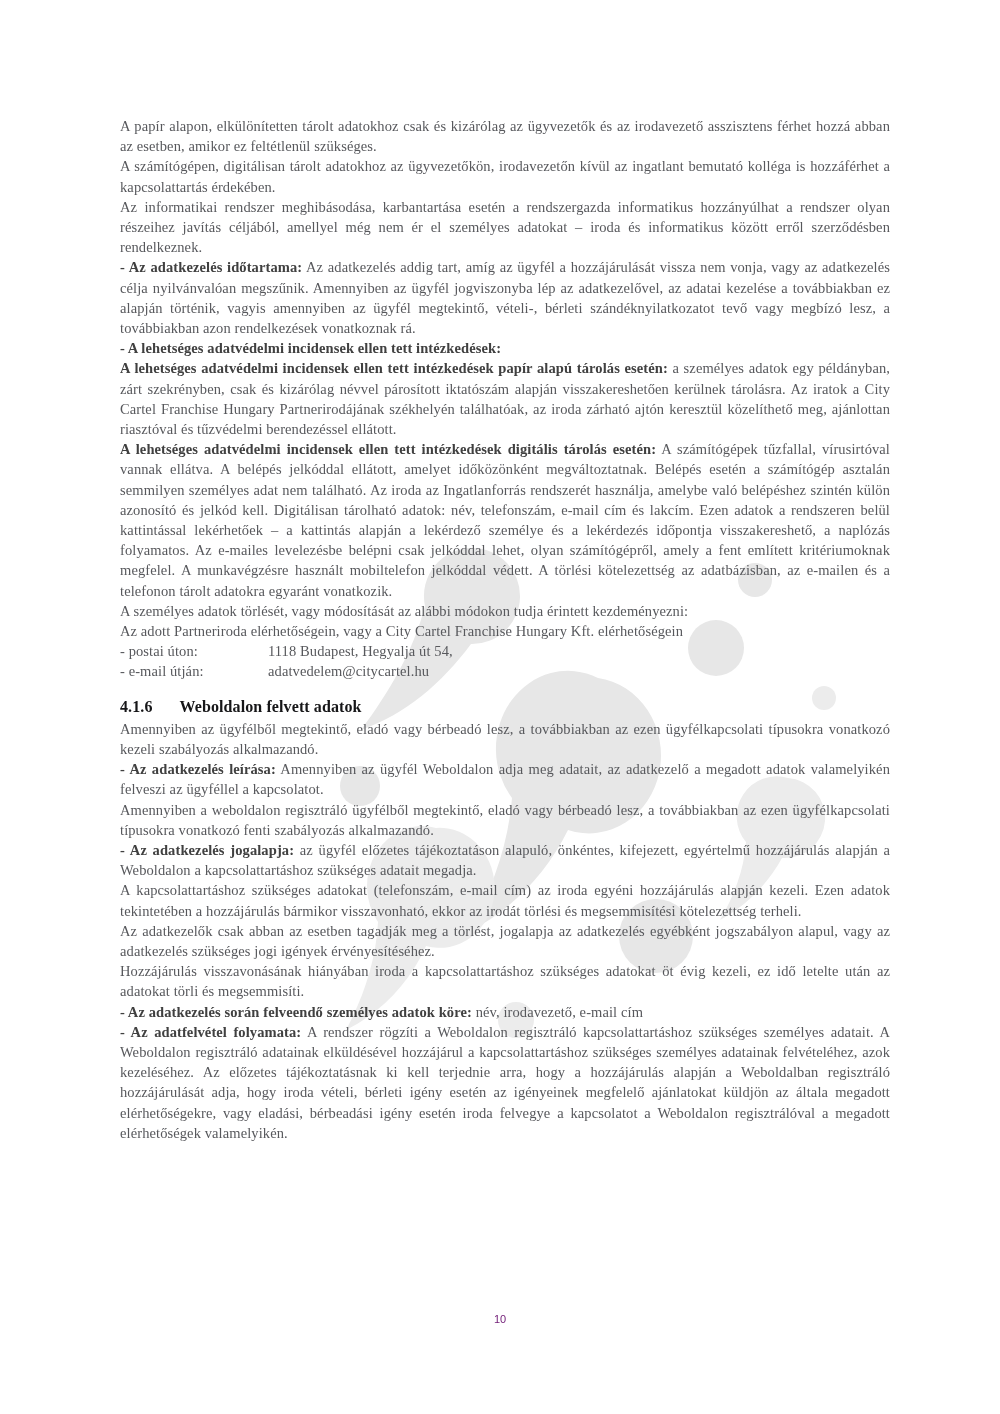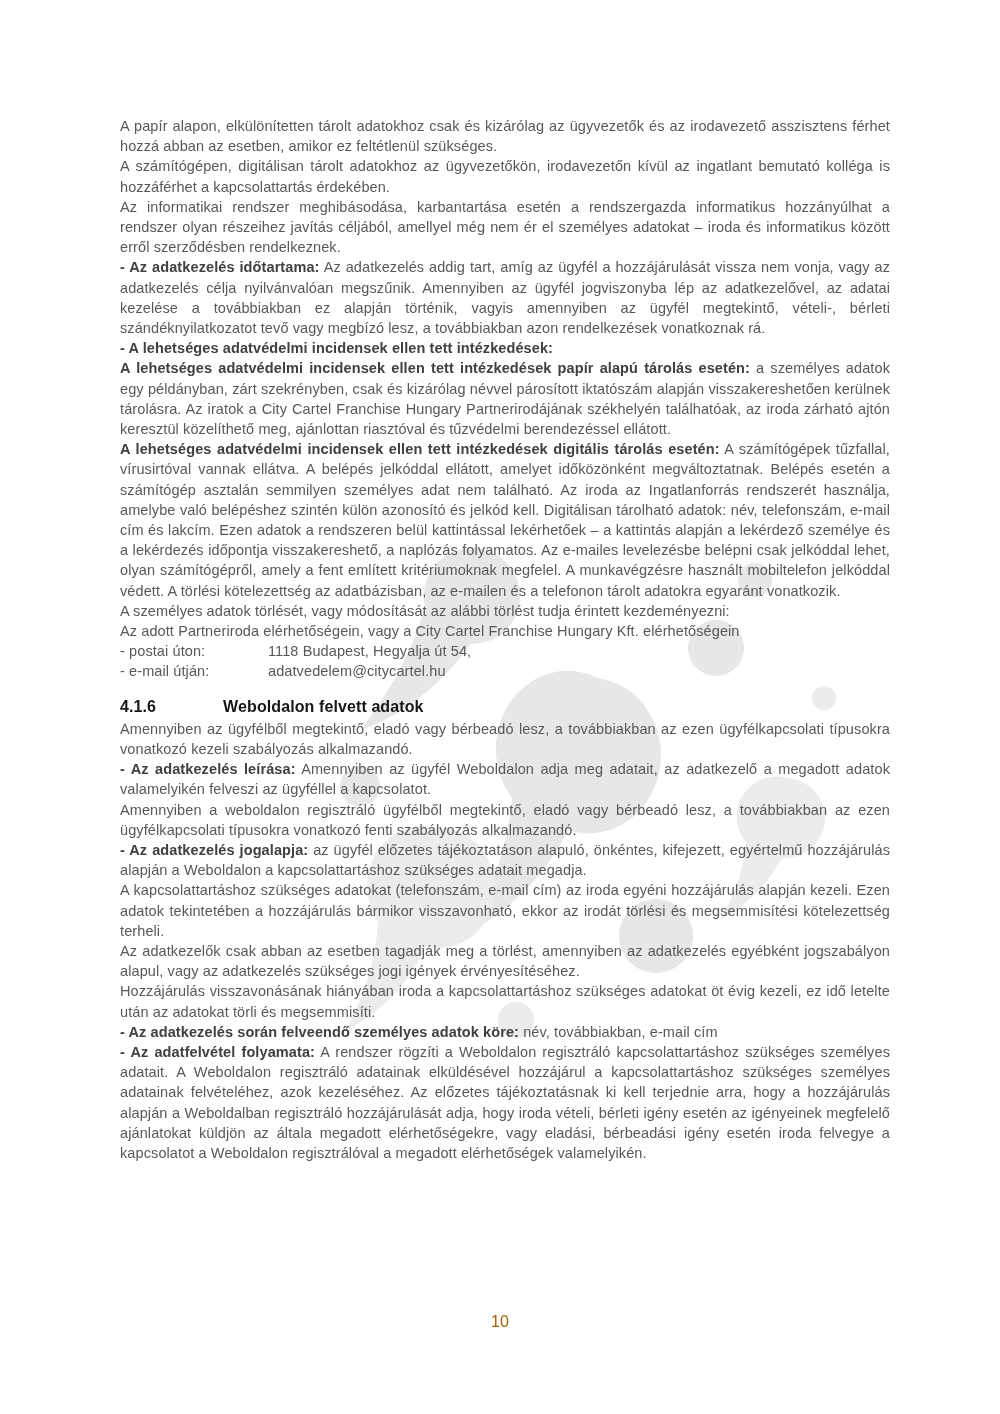--- a/index.html
+++ b/index.html
@@ -20,20 +20,21 @@
   }
   .doc{
     position:absolute;
     left:120px; top:116px;
     width:770px;
     z-index:1;
     color:#57585c;
     font-size:14.5px;
     line-height:20.2px;
     letter-spacing:.1px;
+    font-family:Liberation Serif, serif;
   }
   p.para{
     margin:0;
     text-align:justify;
   }
   p.para .bold{
     font-weight:700;
     color:#404040;
   }
   .contact-row{
@@ -44,31 +45,30 @@
   .contact-label{ width:148px; flex:0 0 148px; }
   .contact-value{ flex:1; }
   .section-heading{
     display:flex;
     align-items:baseline;
     margin:15px 0 2px 0;
     font-weight:700;
     color:#161618;
     font-size:16px;
     line-height:20px;
-    gap:40px;
   }
   .section-number{ margin-right:27px; }
   .page-footer{
     position:absolute;
     left:0; right:0;
     top:1313px;
     text-align:center;
     z-index:1;
-    color:#a16207;
-    font-size:16px;
+    color:#701a75;
+    font-size:11px;
   }
   .wm-shape{ fill:#e7e7e7; }
   .wm-shape.light{ fill:#ececec; }
 </style>
 </head>
 <body>
 
 <div class="page">
 
   <svg class="watermark" viewBox="0 0 575 555" xmlns="http://www.w3.org/2000/svg" aria-hidden="true">
@@ -86,21 +86,21 @@
 
   <main class="doc">
 
     <p class="para"><span class="bold"></span><span>A papír alapon, elkülönítetten tárolt adatokhoz csak és kizárólag az ügyvezetők és az irodavezető asszisztens férhet hozzá abban az esetben, amikor ez feltétlenül szükséges.</span></p>
     <p class="para"><span class="bold"></span><span>A számítógépen, digitálisan tárolt adatokhoz az ügyvezetőkön, irodavezetőn kívül az ingatlant bemutató kolléga is hozzáférhet a kapcsolattartás érdekében.</span></p>
     <p class="para"><span class="bold"></span><span>Az informatikai rendszer meghibásodása, karbantartása esetén a rendszergazda informatikus hozzányúlhat a rendszer olyan részeihez javítás céljából, amellyel még nem ér el személyes adatokat – iroda és informatikus között erről szerződésben rendelkeznek.</span></p>
     <p class="para"><span class="bold">- Az adatkezelés időtartama:</span><span> Az adatkezelés addig tart, amíg az ügyfél a hozzájárulását vissza nem vonja, vagy az adatkezelés célja nyilvánvalóan megszűnik. Amennyiben az ügyfél jogviszonyba lép az adatkezelővel, az adatai kezelése a továbbiakban ez alapján történik, vagyis amennyiben az ügyfél megtekintő, vételi-, bérleti szándéknyilatkozatot tevő vagy megbízó lesz, a továbbiakban azon rendelkezések vonatkoznak rá.</span></p>
     <p class="para"><span class="bold">- A lehetséges adatvédelmi incidensek ellen tett intézkedések:</span><span></span></p>
     <p class="para"><span class="bold">A lehetséges adatvédelmi incidensek ellen tett intézkedések papír alapú tárolás esetén:</span><span> a személyes adatok egy példányban, zárt szekrényben, csak és kizárólag névvel párosított iktatószám alapján visszakereshetően kerülnek tárolásra. Az iratok a City Cartel Franchise Hungary Partnerirodájának székhelyén találhatóak, az iroda zárható ajtón keresztül közelíthető meg, ajánlottan riasztóval és tűzvédelmi berendezéssel ellátott.</span></p>
     <p class="para"><span class="bold">A lehetséges adatvédelmi incidensek ellen tett intézkedések digitális tárolás esetén:</span><span> A számítógépek tűzfallal, vírusirtóval vannak ellátva. A belépés jelkóddal ellátott, amelyet időközönként megváltoztatnak. Belépés esetén a számítógép asztalán semmilyen személyes adat nem található. Az iroda az Ingatlanforrás rendszerét használja, amelybe való belépéshez szintén külön azonosító és jelkód kell. Digitálisan tárolható adatok: név, telefonszám, e-mail cím és lakcím. Ezen adatok a rendszeren belül kattintással lekérhetőek – a kattintás alapján a lekérdező személye és a lekérdezés időpontja visszakereshető, a naplózás folyamatos. Az e-mailes levelezésbe belépni csak jelkóddal lehet, olyan számítógépről, amely a fent említett kritériumoknak megfelel. A munkavégzésre használt mobiltelefon jelkóddal védett. A törlési kötelezettség az adatbázisban, az e-mailen és a telefonon tárolt adatokra egyaránt vonatkozik.</span></p>
-    <p class="para"><span class="bold"></span><span>A személyes adatok törlését, vagy módosítását az alábbi törlést tudja érintett kezdeményezni:</span></p>
+    <p class="para"><span class="bold"></span><span>A személyes adatok törlését, vagy módosítását az alábbi módokon tudja érintett kezdeményezni:</span></p>
     <p class="para"><span class="bold"></span><span>Az adott Partneriroda elérhetőségein, vagy a City Cartel Franchise Hungary Kft. elérhetőségein</span></p>
 
     <div class="contact-row">
       <span class="contact-label">- postai úton:</span>
       <span class="contact-value">1118 Budapest, Hegyalja út 54,</span>
     </div>
     <div class="contact-row">
       <span class="contact-label">- e-mail útján:</span>
       <span class="contact-value">adatvedelem@citycartel.hu</span>
     </div>
@@ -108,23 +108,23 @@
     <h2 class="section-heading">
       <span class="section-number">4.1.6</span>
       <span class="section-title">Weboldalon felvett adatok</span>
     </h2>
 
     <p class="para"><span class="bold"></span><span>Amennyiben az ügyfélből megtekintő, eladó vagy bérbeadó lesz, a továbbiakban az ezen ügyfélkapcsolati típusokra vonatkozó kezeli szabályozás alkalmazandó.</span></p>
     <p class="para"><span class="bold">- Az adatkezelés leírása:</span><span> Amennyiben az ügyfél Weboldalon adja meg adatait, az adatkezelő a megadott adatok valamelyikén felveszi az ügyféllel a kapcsolatot.</span></p>
     <p class="para"><span class="bold"></span><span>Amennyiben a weboldalon regisztráló ügyfélből megtekintő, eladó vagy bérbeadó lesz, a továbbiakban az ezen ügyfélkapcsolati típusokra vonatkozó fenti szabályozás alkalmazandó.</span></p>
     <p class="para"><span class="bold">- Az adatkezelés jogalapja:</span><span> az ügyfél előzetes tájékoztatáson alapuló, önkéntes, kifejezett, egyértelmű hozzájárulás alapján a Weboldalon a kapcsolattartáshoz szükséges adatait megadja.</span></p>
     <p class="para"><span class="bold"></span><span>A kapcsolattartáshoz szükséges adatokat (telefonszám, e-mail cím) az iroda egyéni hozzájárulás alapján kezeli. Ezen adatok tekintetében a hozzájárulás bármikor visszavonható, ekkor az irodát törlési és megsemmisítési kötelezettség terheli.</span></p>
-    <p class="para"><span class="bold"></span><span>Az adatkezelők csak abban az esetben tagadják meg a törlést, amennyiben az adatkezelés egyébként jogszabályon alapul, vagy az adatkezelés szükséges jogi igények érvényesítéséhez.</span></p>
+    <p class="para"><span class="bold"></span><span>Az adatkezelők csak abban az esetben tagadják meg a törlést, jogalapja az adatkezelés egyébként jogszabályon alapul, vagy az adatkezelés szükséges jogi igények érvényesítéséhez.</span></p>
     <p class="para"><span class="bold"></span><span>Hozzájárulás visszavonásának hiányában iroda a kapcsolattartáshoz szükséges adatokat öt évig kezeli, ez idő letelte után az adatokat törli és megsemmisíti.</span></p>
-    <p class="para"><span class="bold">- Az adatkezelés során felveendő személyes adatok köre:</span><span> név, továbbiakban, e-mail cím</span></p>
+    <p class="para"><span class="bold">- Az adatkezelés során felveendő személyes adatok köre:</span><span> név, irodavezető, e-mail cím</span></p>
     <p class="para"><span class="bold">- Az adatfelvétel folyamata:</span><span> A rendszer rögzíti a Weboldalon regisztráló kapcsolattartáshoz szükséges személyes adatait. A Weboldalon regisztráló adatainak elküldésével hozzájárul a kapcsolattartáshoz szükséges személyes adatainak felvételéhez, azok kezeléséhez. Az előzetes tájékoztatásnak ki kell terjednie arra, hogy a hozzájárulás alapján a Weboldalban regisztráló hozzájárulását adja, hogy iroda vételi, bérleti igény esetén az igényeinek megfelelő ajánlatokat küldjön az általa megadott elérhetőségekre, vagy eladási, bérbeadási igény esetén iroda felvegye a kapcsolatot a Weboldalon regisztrálóval a megadott elérhetőségek valamelyikén.</span></p>
 
   </main>
 
   <footer class="page-footer">
     <span>10</span>
   </footer>
 
 </div>
 

